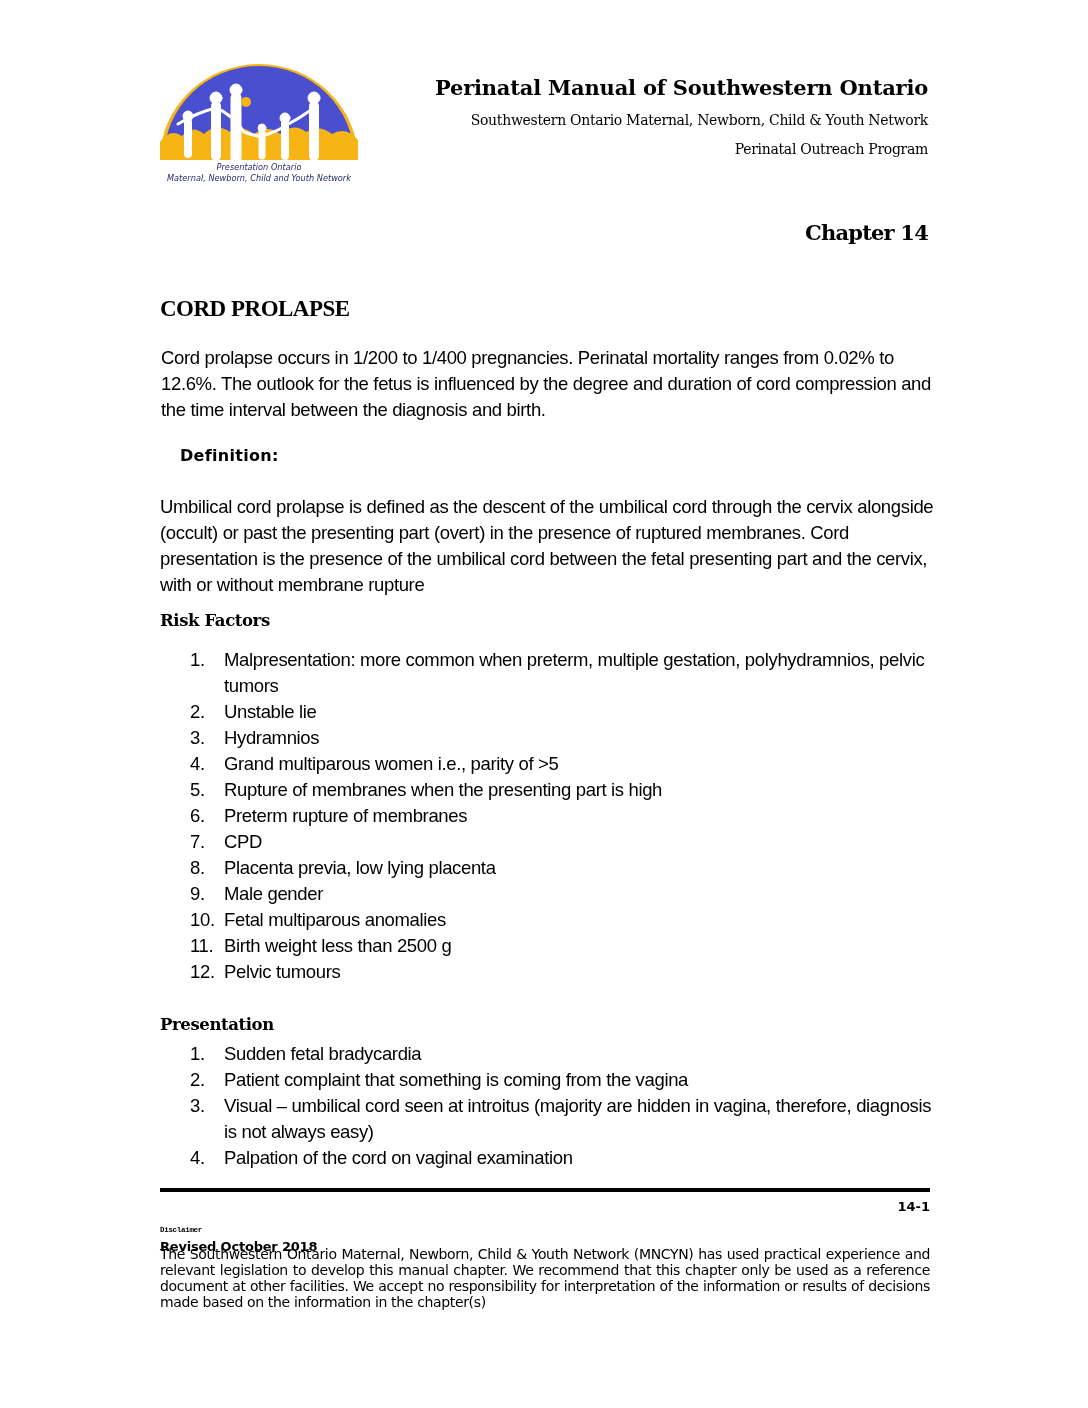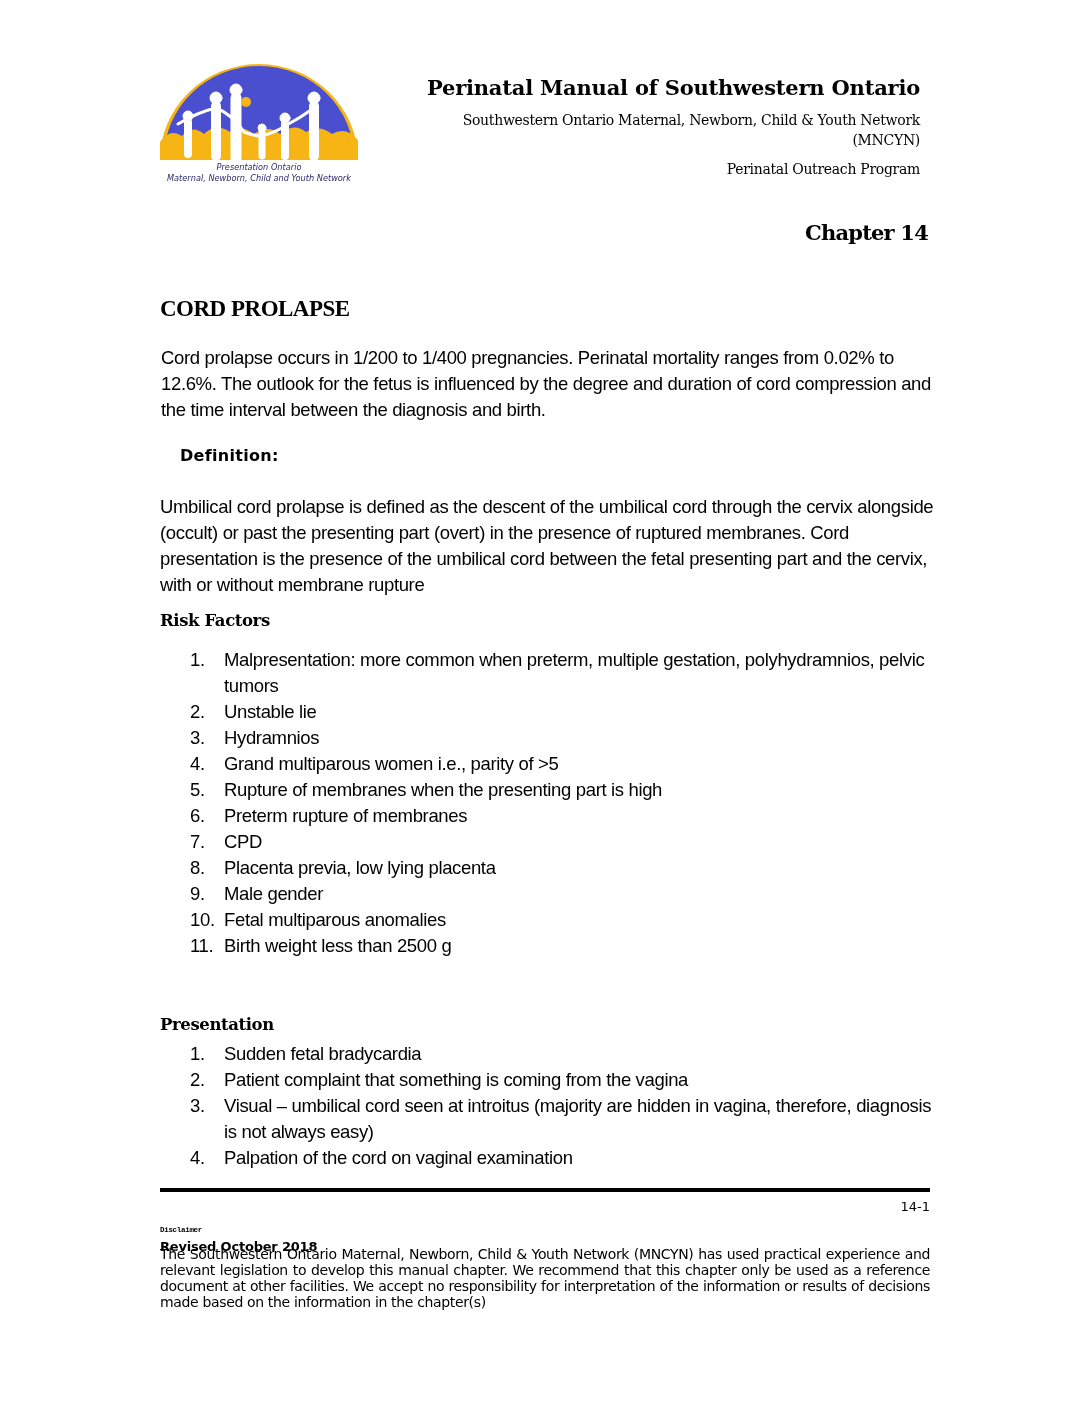--- a/index.html
+++ b/index.html
@@ -6,21 +6,21 @@
     body { width: 1088px; height: 1408px; position: relative; overflow: hidden; color: #000; }
     .page { position: absolute; left: 0; top: 0; width: 1088px; height: 1408px; background: #fff; }
 
     
     .logo { position: absolute; left: 158px; top: 62px; width: 202px; height: 126px; }
     .logo svg { display: block; }
     .logo-caption { position: absolute; left: 0; top: 100px; width: 202px; text-align: center;
       font-family: "DejaVu Sans", sans-serif; font-size: 8.2px; color: #2a2a6e; line-height: 11px; font-style: italic; }
 
     
-    .hdr { position: absolute; right: 168px; top: 74px; text-align: right; font-family: "DejaVu Serif", serif; }
+    .hdr { position: absolute; right: 160px; top: 74px; text-align: right; font-family: "DejaVu Serif", serif; }
     .hdr-title { font-size: 21px; font-weight: bold; letter-spacing: -0.2px; line-height: 28px; }
     .hdr-org { font-size: 14px; line-height: 20px; margin-top: 8px; letter-spacing: -0.3px; }
     .hdr-prog { font-size: 14px; line-height: 20px; margin-top: 9px; letter-spacing: -0.3px; }
 
     .chapter { position: absolute; right: 160px; top: 220px; font-family: "DejaVu Serif", serif;
       font-weight: bold; font-size: 21px; letter-spacing: -0.8px; }
 
     .main-title { position: absolute; left: 160px; top: 296px; font-family: "Liberation Serif", serif;
       font-weight: bold; font-size: 23px; letter-spacing: -0.5px; }
 
@@ -39,21 +39,21 @@
     ol.list li { position: relative; padding-left: 34px; }
     ol.list li .num { position: absolute; left: 0; top: 0; }
     .risk-list { top: 647px; }
     .pres-list { top: 1041px; }
 
     
     .footer-rule { position: absolute; left: 160px; top: 1188px; width: 770px; height: 4px; background: #000; }
     .revised { position: absolute; left: 160px; top: 1199px; font-family: "DejaVu Sans", sans-serif;
       font-weight: bold; font-size: 13px; letter-spacing: -0.2px; margin-top: 40px; }
     .pageno { position: absolute; right: 158px; top: 1199px; font-family: "DejaVu Sans", sans-serif;
-      font-weight: normal; font-size: 13px; }
+      font-weight: bold; font-size: 13px; }
     .disc-head { position: absolute; left: 160px; top: 1226px; font-family: Liberation Mono, monospace;
       font-weight: bold; font-size: 7.5px; letter-spacing: -0.3px; }
     .disc-text { position: absolute; left: 160px; top: 1246px; width: 770px; font-family: "DejaVu Sans", sans-serif;
       font-weight: normal; font-size: 14px; line-height: 16px; letter-spacing: -0.35px; text-align: justify; }
   </style>
 </head>
 <body>
 
 <div class="page">
 
@@ -84,21 +84,20 @@
     <div class="logo-caption">
       <div>Presentation Ontario</div>
       <div>Maternal, Newborn, Child and Youth Network</div>
     </div>
   </div>
 
   <div class="hdr">
     <div class="hdr-title">Perinatal Manual of Southwestern Ontario</div>
     <div class="hdr-org">
       <div>Southwestern Ontario Maternal, Newborn, Child &amp; Youth Network</div>
-      <div>(MNCYN)</div>
     </div>
     <div class="hdr-prog">Perinatal Outreach Program</div>
   </div>
 
   <div class="chapter">Chapter 14</div>
 
   <div class="main-title">CORD PROLAPSE</div>
 
   <p class="body-text intro" style="margin:1px">Cord prolapse occurs in 1/200 to 1/400 pregnancies.  Perinatal mortality ranges from 0.02% to 12.6%.  The outlook for the fetus is influenced by the degree and duration of cord compression and the time interval between the diagnosis and birth.</p>
 
@@ -111,20 +110,21 @@
     <li><span class="num">2.</span><span>Unstable lie</span></li>
     <li><span class="num">3.</span><span>Hydramnios</span></li>
     <li><span class="num">4.</span><span>Grand multiparous women i.e., parity of &gt;5</span></li>
     <li><span class="num">5.</span><span>Rupture of membranes when the presenting part is high</span></li>
     <li><span class="num">6.</span><span>Preterm rupture of membranes</span></li>
     <li><span class="num">7.</span><span>CPD</span></li>
     <li><span class="num">8.</span><span>Placenta previa, low lying placenta</span></li>
     <li><span class="num">9.</span><span>Male gender</span></li>
     <li><span class="num">10.</span><span>Fetal multiparous anomalies</span></li>
     <li><span class="num">11.</span><span>Birth weight less than 2500 g</span></li>
+    <li><span class="num">12.</span><span>Pelvic tumours</span></li>
   </ol>
 
   <div class="sec-head pres-head">Presentation</div>
   <ol class="list body-text pres-list">
     <li><span class="num">1.</span><span>Sudden fetal bradycardia</span></li>
     <li><span class="num">2.</span><span>Patient complaint that something is coming from the vagina</span></li>
     <li><span class="num">3.</span><span>Visual – umbilical cord seen at introitus (majority are hidden in vagina, therefore, diagnosis is not always easy)</span></li>
     <li><span class="num">4.</span><span>Palpation of the cord on vaginal examination</span></li>
   </ol>
 

